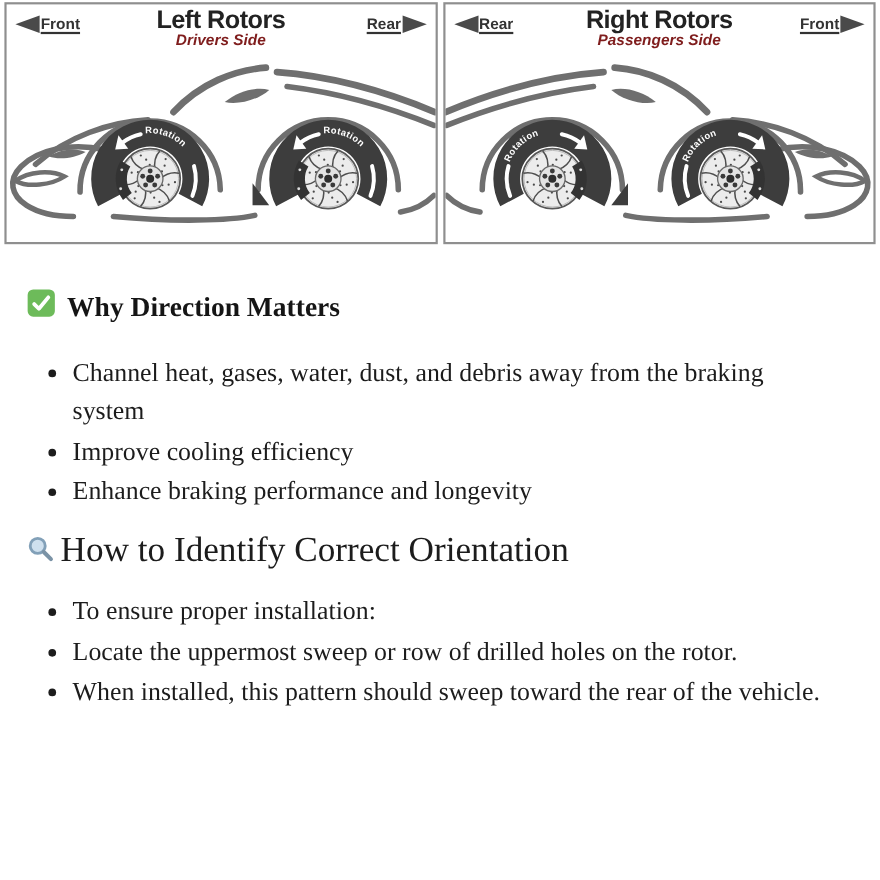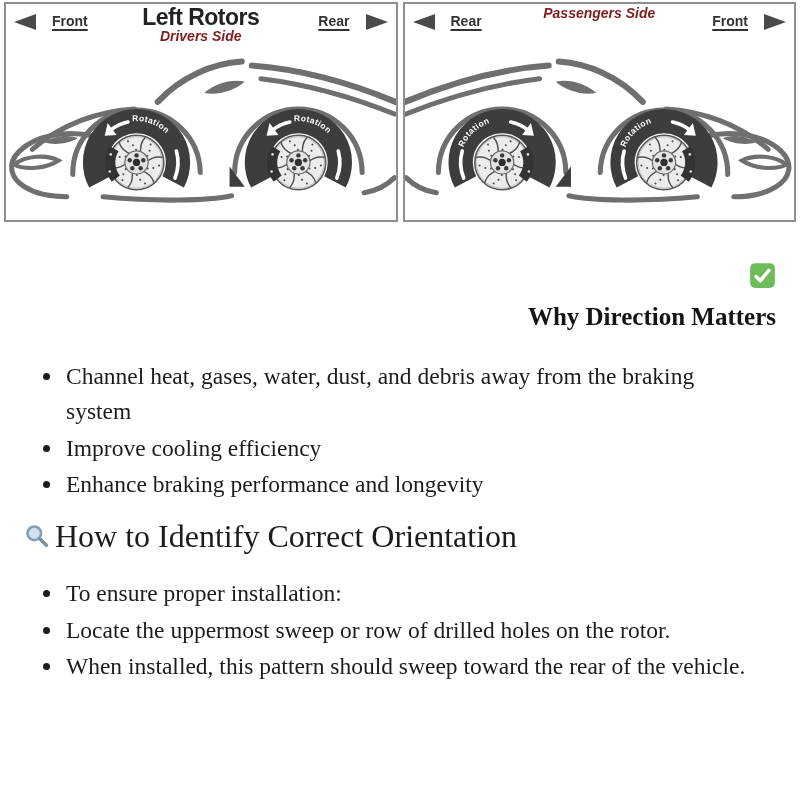--- a/index.html
+++ b/index.html
@@ -6,36 +6,36 @@
   body{width:800px;height:800px;background:#ffffff;overflow:hidden;
        font-family:"Liberation Serif",serif;color:#1c1c1c;}
 
   
   .diagram{display:flex;gap:5px;padding:2px 4px 0 4px;}
   .panel{position:relative;flex:1;height:216px;border:2px solid #8f8f8f;background:#fff;box-sizing:content-box;}
   .scene{position:absolute;left:0;top:0;width:100%;height:100%;display:block;}
   .panel-head{position:absolute;top:7px;left:8px;right:8px;display:flex;
               justify-content:space-between;align-items:flex-start;z-index:2;
               font-family:"Liberation Sans",sans-serif;}
-  .dir-label{display:flex;align-items:center;gap:16px;font-weight:bold;font-size:14px;color:#333;}
+  .dir-label{display:flex;align-items:center;gap:1px;font-weight:bold;font-size:14px;color:#333;}
   .dir-label .txt{text-decoration:underline;text-decoration-thickness:2px;text-underline-offset:3px;}
   .tri{width:0;height:0;border-top:8px solid transparent;border-bottom:8px solid transparent;
        display:inline-block;margin-top:3px;}
   .tri-left{border-right:22px solid #4a4a4a;}
   .tri-right{border-left:22px solid #4a4a4a;}
   .title-block{position:absolute;left:50%;top:2px;transform:translateX(-50%);
                text-align:center;z-index:2;font-family:"Liberation Sans",sans-serif;line-height:1.02;}
   .panel-title{font-size:23px;font-weight:bold;color:#222;letter-spacing:-0.5px;white-space:nowrap;}
   .panel-sub{font-size:14px;font-weight:bold;font-style:italic;color:#7f1d1d;white-space:nowrap;}
 
   
   .content{padding:14px 24px 0 24px;font-size:23.5px;line-height:35.5px;}
   .content p{margin:0 0 18px 0;max-width:742px;}
-  .h-why{display:flex;align-items:flex-end;gap:10px;font-size:25px;font-weight:bold;
-         margin:26px 0 24px 0;color:#151515;flex-direction:column;}
+  .h-why{display:flex;align-items:flex-start;gap:10px;font-size:25px;font-weight:bold;
+         margin:26px 0 24px 0;color:#151515;}
   .h-identify{display:flex;align-items:center;gap:5px;font-size:32px;font-weight:normal;
               margin:16px 0 22px 0;color:#1c1c1c;}
   .icon-badge{display:inline-flex;flex:none;}
   ul{margin:0 0 10px 0;padding-left:40px;max-width:694px;}
   li{margin:0 0 1px 0;padding-left:2px;}
 </style>
 </head>
 <body>
 
 <div class="diagram">
@@ -174,20 +174,21 @@
       <span class="dir-label">
         <span class="tri tri-left"></span>
         <span class="txt">Rear</span>
       </span>
       <span class="dir-label">
         <span class="txt">Front</span>
         <span class="tri tri-right"></span>
       </span>
     </div>
     <div class="title-block">
+      <div class="panel-title">Right Rotors</div>
       <div class="panel-sub">Passengers Side</div>
     </div>
     <svg class="scene" viewBox="0 0 385 214" preserveAspectRatio="none">
       <use href="#carBody" transform="translate(385,0) scale(-1,1)"></use>
       <g class="wheel" transform="translate(96,157)">
     <path d="M 36.2 19.2 A 41 41 0 1 0 -36.2 19.2" fill="none" stroke="#3d3d3d" stroke-width="24"></path>
     <g transform="scale(-1,1)">
       <circle r="27" fill="#ececec" stroke="#585858" stroke-width="1.6"></circle>
       <circle r="25.5" fill="none" stroke="#b5b5b5" stroke-width="0.8"></circle>
       <path d="M 9 0 Q 17 -7 26 -5" transform="rotate(0)" fill="none" stroke="#4f4f4f" stroke-width="1.4"></path>

